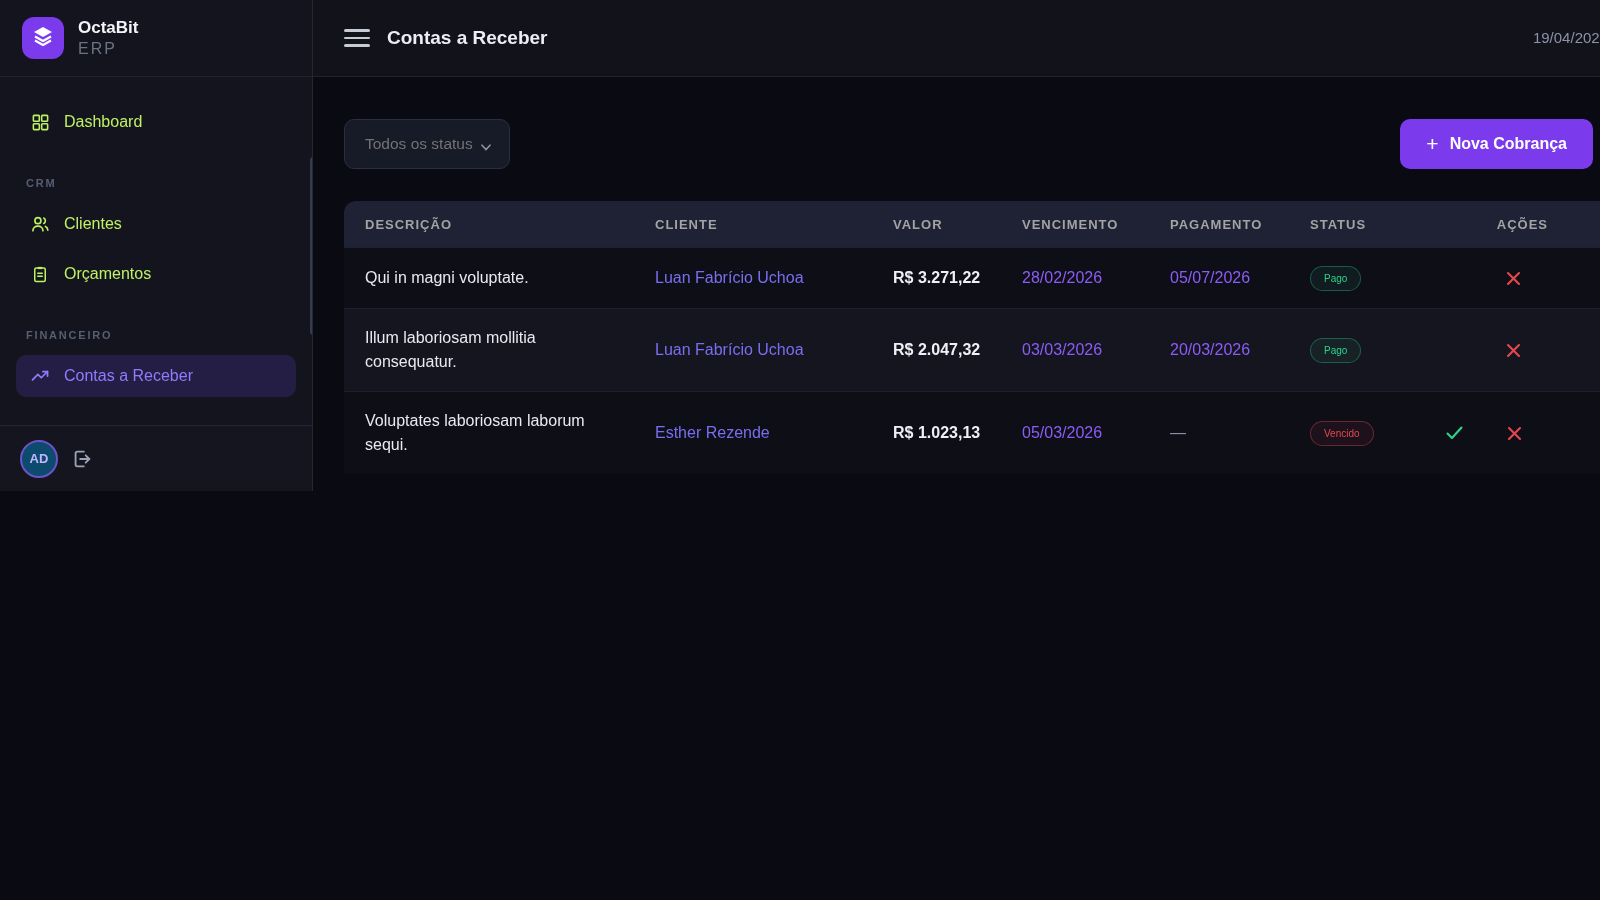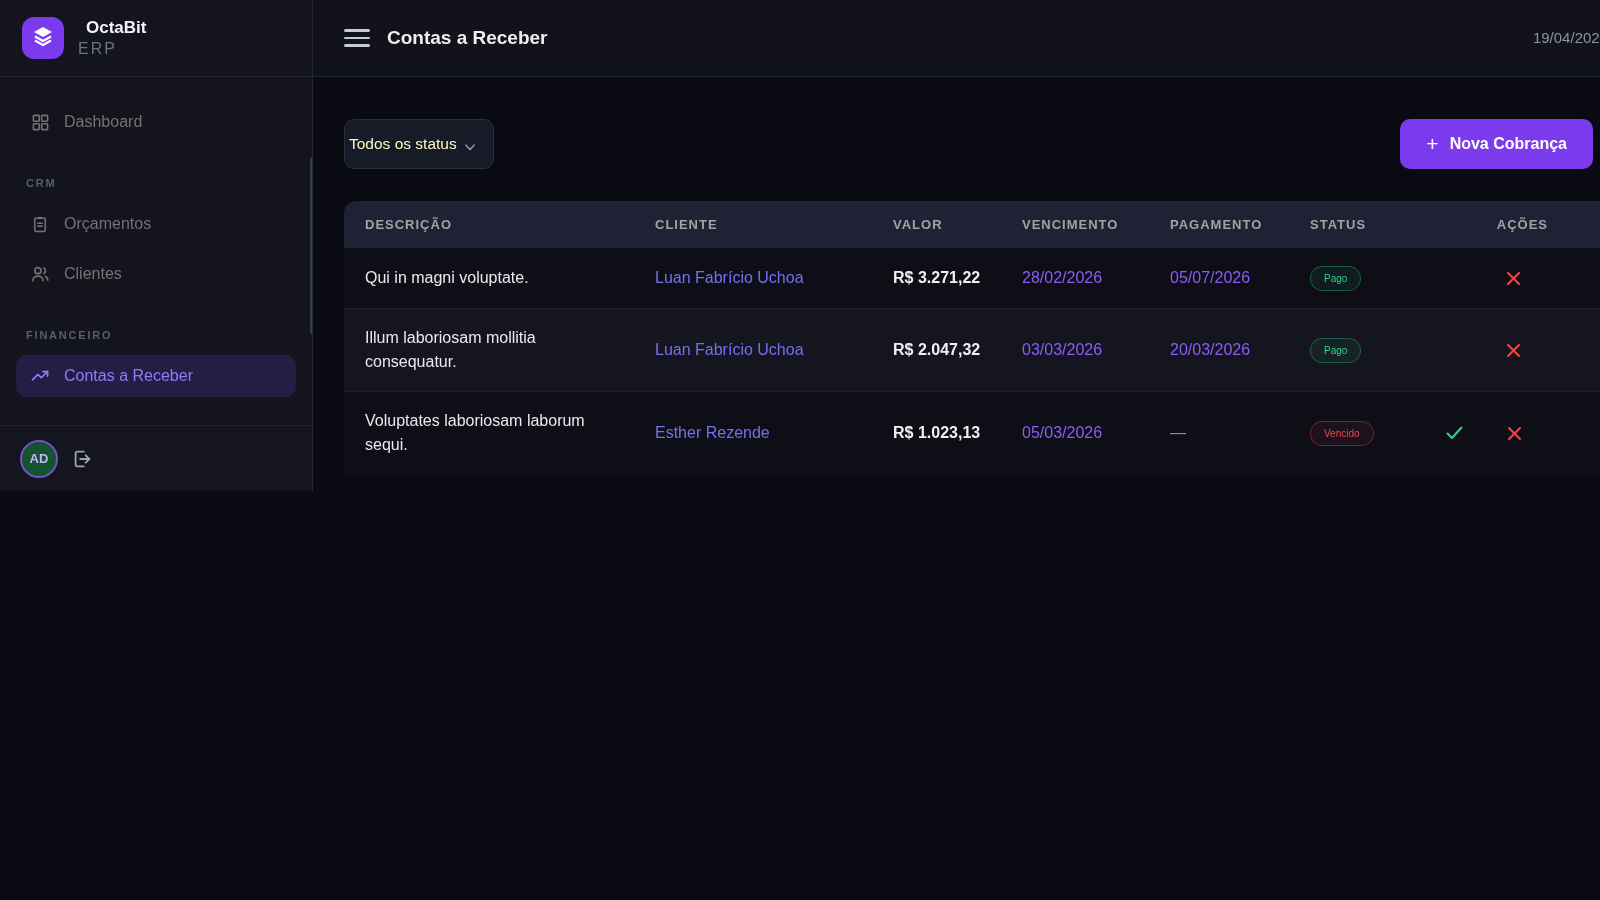--- a/index.html
+++ b/index.html
@@ -18,47 +18,47 @@
     display:flex; flex-direction:column; position:relative;
   }
   .sidebar-header {
     height:77px; display:flex; align-items:center; gap:14px;
     padding:0 22px; border-bottom:1px solid #20242f;
   }
   .logo {
     width:42px; height:42px; border-radius:12px; background:#7c3aed;
     display:flex; align-items:center; justify-content:center; flex-shrink:0;
   }
-  .brand-name { font-size:17px; font-weight:bold; color:#f2f4f8; line-height:1.2;margin-left:8px; }
+  .brand-name { font-size:17px; font-weight:bold; color:#f2f4f8; line-height:1.2; }
   .brand-sub { font-size:16px; color:#6b7280; letter-spacing:2px; margin-top:2px; }
 
   .nav { flex:1; padding:24px 16px 0 16px; overflow:hidden; position:relative; }
   .nav-item {
     display:flex; align-items:center; gap:14px;
     padding:11px 14px; border-radius:10px;
-    font-size:16px; color:#737373; cursor:pointer;
+    font-size:16px; color:#bef264; cursor:pointer;
   }
   .nav-item + .nav-item { margin-top:8px; }
   .nav-item.active { background:#251e44; color:#8f7bff; }
   .nav-item .nicon { width:20px; height:20px; flex-shrink:0; display:flex; align-items:center; justify-content:center; }
   .nav-section {
     font-size:11px; font-weight:bold; letter-spacing:1.8px; color:#565e72;
     margin:34px 10px 14px 10px; text-transform:uppercase;
   }
   .nav-scrollbar {
     position:absolute; top:80px; right:-4px; width:6px; height:178px;
     background:#363b4e; border-radius:3px; z-index:5;
   }
 
   .user-panel {
     height:66px; background:#15151f; border-top:1px solid #232734;
     display:flex; align-items:center; gap:13px; padding:0 20px;
   }
   .avatar {
-    width:38px; height:38px; border-radius:50%; background:#14532d;
+    width:38px; height:38px; border-radius:50%; background:#0c4a6e;
     border:2px solid #6d52c9; color:#c4b5fd; font-size:13px; font-weight:bold;
     display:flex; align-items:center; justify-content:center; flex-shrink:0;
   }
   .user-meta { flex:1; min-width:0; }
   .user-name { font-size:15.5px; font-weight:bold; color:#f0f2f7; line-height:1.25; }
   .user-role { font-size:13px; color:#8b93a7; margin-top:1px; }
   .logout-btn { width:22px; height:22px; color:#9aa2b5; cursor:pointer; flex-shrink:0; }
 
   
   .main { flex:1; position:relative; min-width:0; overflow:visible; }
@@ -69,21 +69,21 @@
   .hamburger { width:26px; height:18px; display:flex; flex-direction:column; justify-content:space-between; cursor:pointer; }
   .hamburger span { display:block; height:2.6px; background:#c6cbd6; border-radius:2px; }
   .topbar-title { font-size:19px; font-weight:bold; color:#eceef4; margin-left:17px; }
   .topbar-date { position:absolute; right:-8px; top:29px; font-size:15px; color:#8b93a7; white-space:nowrap; }
 
   .content { padding:42px 0 0 31px; }
   .toolbar { width:1249px; display:flex; align-items:center; justify-content:space-between; }
   .filter-select {
     height:50px; display:flex; align-items:center; gap:8px;
     background:#171a27; border:1px solid #2a2f40; border-radius:10px;
-    padding:0 18px 0 4px; font-size:15.5px; color:#fef9c3; cursor:pointer;
+    padding:0 18px 0 20px; font-size:15.5px; color:#737373; cursor:pointer;
   }
   .filter-caret { color:#8b93a7; margin-top:3px; }
   .primary-btn {
     height:50px; display:flex; align-items:center; gap:11px;
     background:#7c3aed; border:none; border-radius:10px;
     padding:0 26px; font-size:16px; font-weight:bold; color:#ffffff;
     font-family:"Liberation Sans", sans-serif; cursor:pointer;
   }
   .plus-glyph { font-size:21px; font-weight:normal; line-height:1; margin-top:-2px; }
 
@@ -152,39 +152,39 @@
               <rect x="13.5" y="13.5" width="7.5" height="7.5" rx="1"></rect>
             </svg>
         </span>
         <span>Dashboard</span>
       </div>
 
       <div class="nav-section">CRM</div>
 
       <div class="nav-item">
         <span class="nicon">
+          <svg width="20" height="20" viewBox="0 0 24 24" fill="none" stroke="currentColor" stroke-width="2" stroke-linecap="round">
+              <circle cx="9.5" cy="8" r="3.6"></circle>
+              <path d="M3.5 20 c0-3.3 2.7-5.5 6-5.5 s6 2.2 6 5.5"></path>
+              <path d="M16.5 4.9 a3.6 3.6 0 0 1 0 6.4"></path>
+              <path d="M18.5 14.9 c1.8 .9 2.9 2.6 2.9 4.6"></path>
+            </svg>
+        </span>
+        <span>Clientes</span>
+      </div>
+      <div class="nav-item">
+        <span class="nicon">
           <svg width="18" height="20" viewBox="0 0 24 24" fill="none" stroke="currentColor" stroke-width="2" stroke-linecap="round" stroke-linejoin="round">
               <rect x="5" y="4" width="14" height="18" rx="2"></rect>
               <path d="M9 2.5 h6 v3 h-6 z" fill="currentColor" stroke="none"></path>
               <path d="M9 11 h6"></path>
               <path d="M9 15 h6"></path>
             </svg>
         </span>
         <span>Orçamentos</span>
-      </div>
-      <div class="nav-item">
-        <span class="nicon">
-          <svg width="20" height="20" viewBox="0 0 24 24" fill="none" stroke="currentColor" stroke-width="2" stroke-linecap="round">
-              <circle cx="9.5" cy="8" r="3.6"></circle>
-              <path d="M3.5 20 c0-3.3 2.7-5.5 6-5.5 s6 2.2 6 5.5"></path>
-              <path d="M16.5 4.9 a3.6 3.6 0 0 1 0 6.4"></path>
-              <path d="M18.5 14.9 c1.8 .9 2.9 2.6 2.9 4.6"></path>
-            </svg>
-        </span>
-        <span>Clientes</span>
       </div>
 
       <div class="nav-section">FINANCEIRO</div>
 
       <div class="nav-item active">
         <span class="nicon">
           <svg width="21" height="21" viewBox="0 0 24 24" fill="none" stroke="currentColor" stroke-width="2.1" stroke-linecap="round" stroke-linejoin="round">
               <polyline points="3 16 9.5 9.5 13.5 13.5 21 6"></polyline>
               <polyline points="15.5 6 21 6 21 11.5"></polyline>
             </svg>

